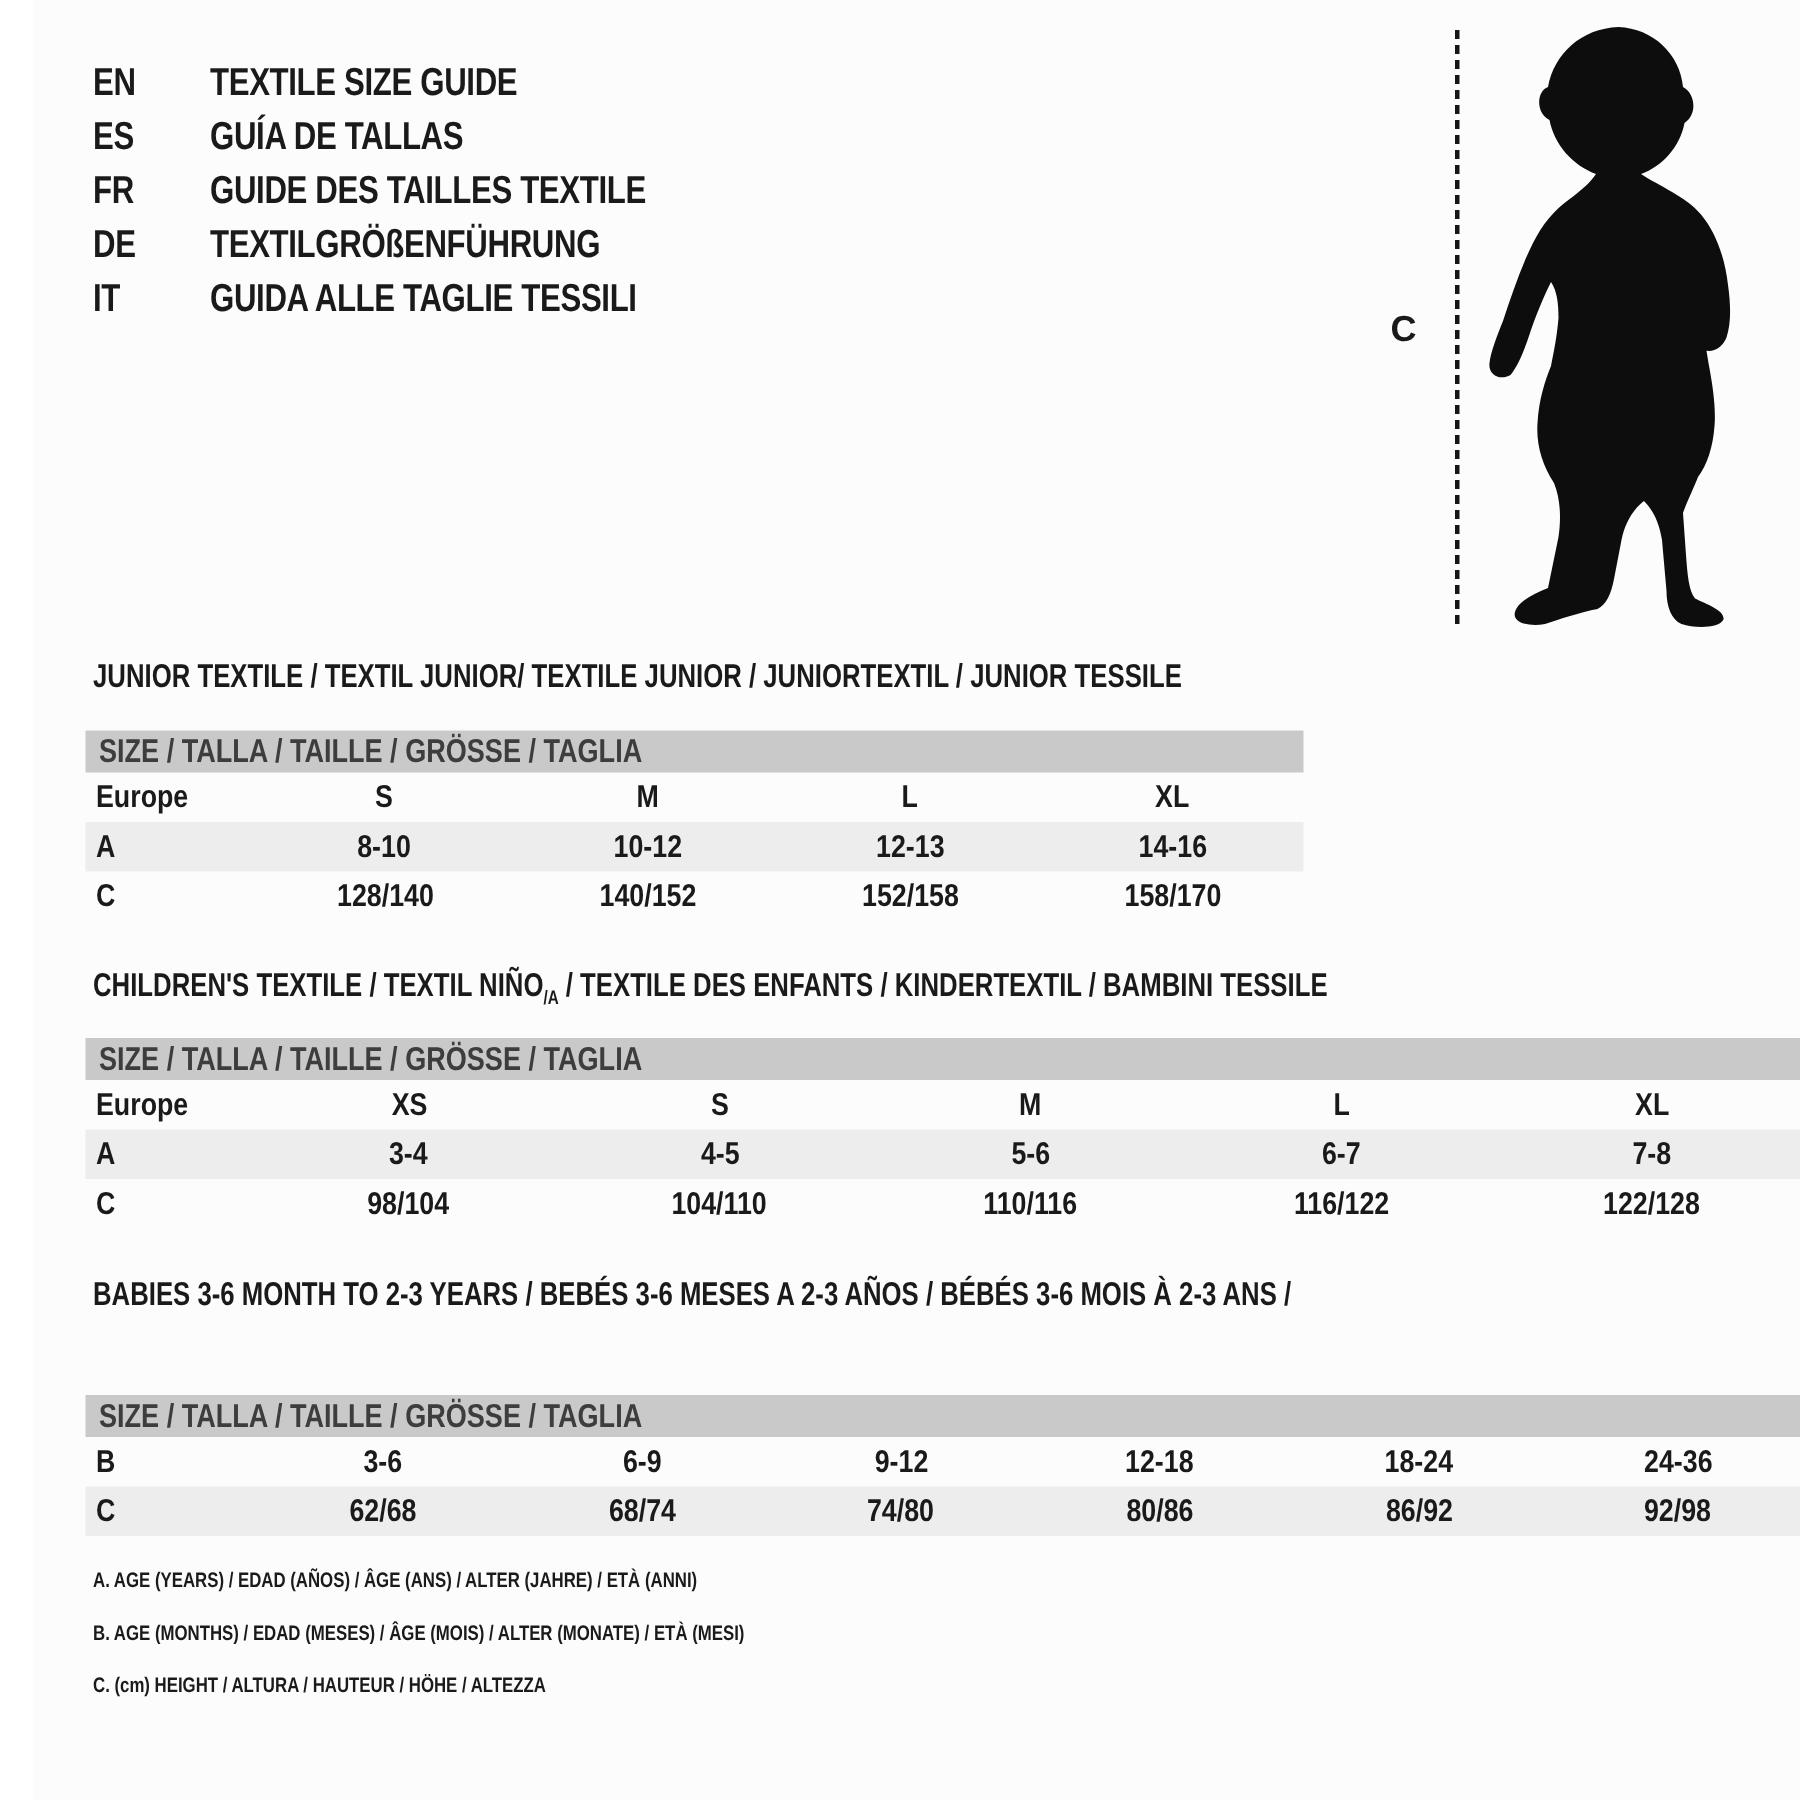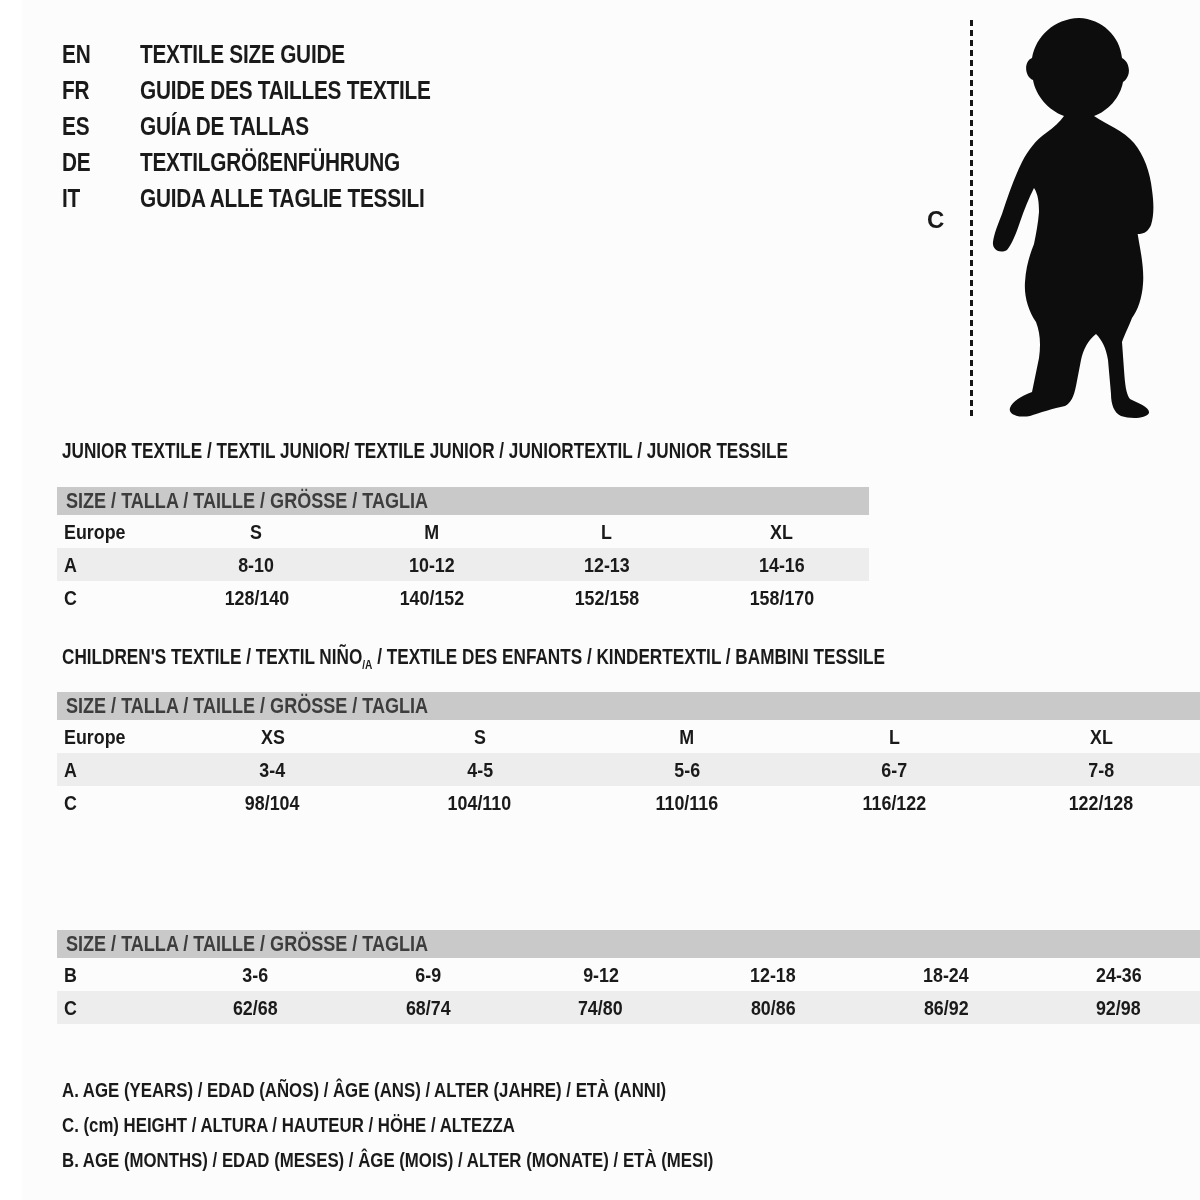--- a/index.html
+++ b/index.html
@@ -44,39 +44,39 @@
   }
   .tbl-row {
     display:grid; grid-template-columns:112px repeat(var(--cols),1fr);
     height:33px; align-items:center; font-size:21px;
   }
   .tbl-row.shaded { background:#ededed; }
   .cell.lab { padding-left:7px; }
   .cell.val { text-align:center; }
 
   
-  .legend { position:absolute; left:40px; top:1072px; font-size:21px; line-height:35px; }
+  .legend { position:absolute; left:40px; top:1036px; font-size:14px; line-height:35px; }
 </style>
 </head>
 <body>
 
 <div class="canvas" style="background: rgb(252, 252, 252); color: rgb(26, 26, 26); margin-left: 22px;">
 
   <div class="lang-list">
     <div class="lang-row">
       <span class="lang-code"><span class="cond sx80">EN</span></span>
       <span class="cond sx80">TEXTILE SIZE GUIDE</span>
     </div>
     <div class="lang-row">
+      <span class="lang-code"><span class="cond sx80">ES</span></span>
+      <span class="cond sx80">GUÍA DE TALLAS</span>
+    </div>
+    <div class="lang-row">
       <span class="lang-code"><span class="cond sx80">FR</span></span>
       <span class="cond sx80">GUIDE DES TAILLES TEXTILE</span>
-    </div>
-    <div class="lang-row">
-      <span class="lang-code"><span class="cond sx80">ES</span></span>
-      <span class="cond sx80">GUÍA DE TALLAS</span>
     </div>
     <div class="lang-row">
       <span class="lang-code"><span class="cond sx80">DE</span></span>
       <span class="cond sx80">TEXTILGRÖßENFÜHRUNG</span>
     </div>
     <div class="lang-row">
       <span class="lang-code"><span class="cond sx80">IT</span></span>
       <span class="cond sx80">GUIDA ALLE TAGLIE TESSILI</span>
     </div>
   </div>
@@ -186,20 +186,21 @@
         <div class="cell lab"><span class="cond sx85">C</span></div>
         <div class="cell val"><span class="cond centered sx85">98/104</span></div>
         <div class="cell val"><span class="cond centered sx85">104/110</span></div>
         <div class="cell val"><span class="cond centered sx85">110/116</span></div>
         <div class="cell val"><span class="cond centered sx85">116/122</span></div>
         <div class="cell val"><span class="cond centered sx85">122/128</span></div>
       </div>
     </div>
 
   <div class="sec-title two-line" style="top:846px;">
+    <div><span class="cond sx78">BABIES 3-6 MONTH TO 2-3 YEARS / BEBÉS 3-6 MESES A 2-3 AÑOS / BÉBÉS 3-6 MOIS À 2-3 ANS /</span></div>
   </div>
   <div class="size-table" style="top:930px; width:1148px;">
       <div class="size-bar">
         <span class="cond sx82">SIZE / TALLA / TAILLE / GRÖSSE / TAGLIA</span>
       </div>
       <div class="tbl-row" style="--cols: 6;">
         <div class="cell lab"><span class="cond sx85">B</span></div>
         <div class="cell val"><span class="cond centered sx85">3-6</span></div>
         <div class="cell val"><span class="cond centered sx85">6-9</span></div>
         <div class="cell val"><span class="cond centered sx85">9-12</span></div>
@@ -213,17 +214,17 @@
         <div class="cell val"><span class="cond centered sx85">68/74</span></div>
         <div class="cell val"><span class="cond centered sx85">74/80</span></div>
         <div class="cell val"><span class="cond centered sx85">80/86</span></div>
         <div class="cell val"><span class="cond centered sx85">86/92</span></div>
         <div class="cell val"><span class="cond centered sx85">92/98</span></div>
       </div>
     </div>
 
   <div class="legend">
     <div><span class="cond sx80">A. AGE (YEARS) / EDAD (AÑOS) / ÂGE (ANS) / ALTER (JAHRE) / ETÀ (ANNI)</span></div>
+    <div><span class="cond sx80">B. AGE (MONTHS) / EDAD (MESES) / ÂGE (MOIS) / ALTER (MONATE) / ETÀ (MESI)</span></div>
     <div><span class="cond sx80">C. (cm) HEIGHT / ALTURA / HAUTEUR / HÖHE / ALTEZZA</span></div>
-    <div><span class="cond sx80">B. AGE (MONTHS) / EDAD (MESES) / ÂGE (MOIS) / ALTER (MONATE) / ETÀ (MESI)</span></div>
   </div>
 
 </div>
 
 </body></html>

